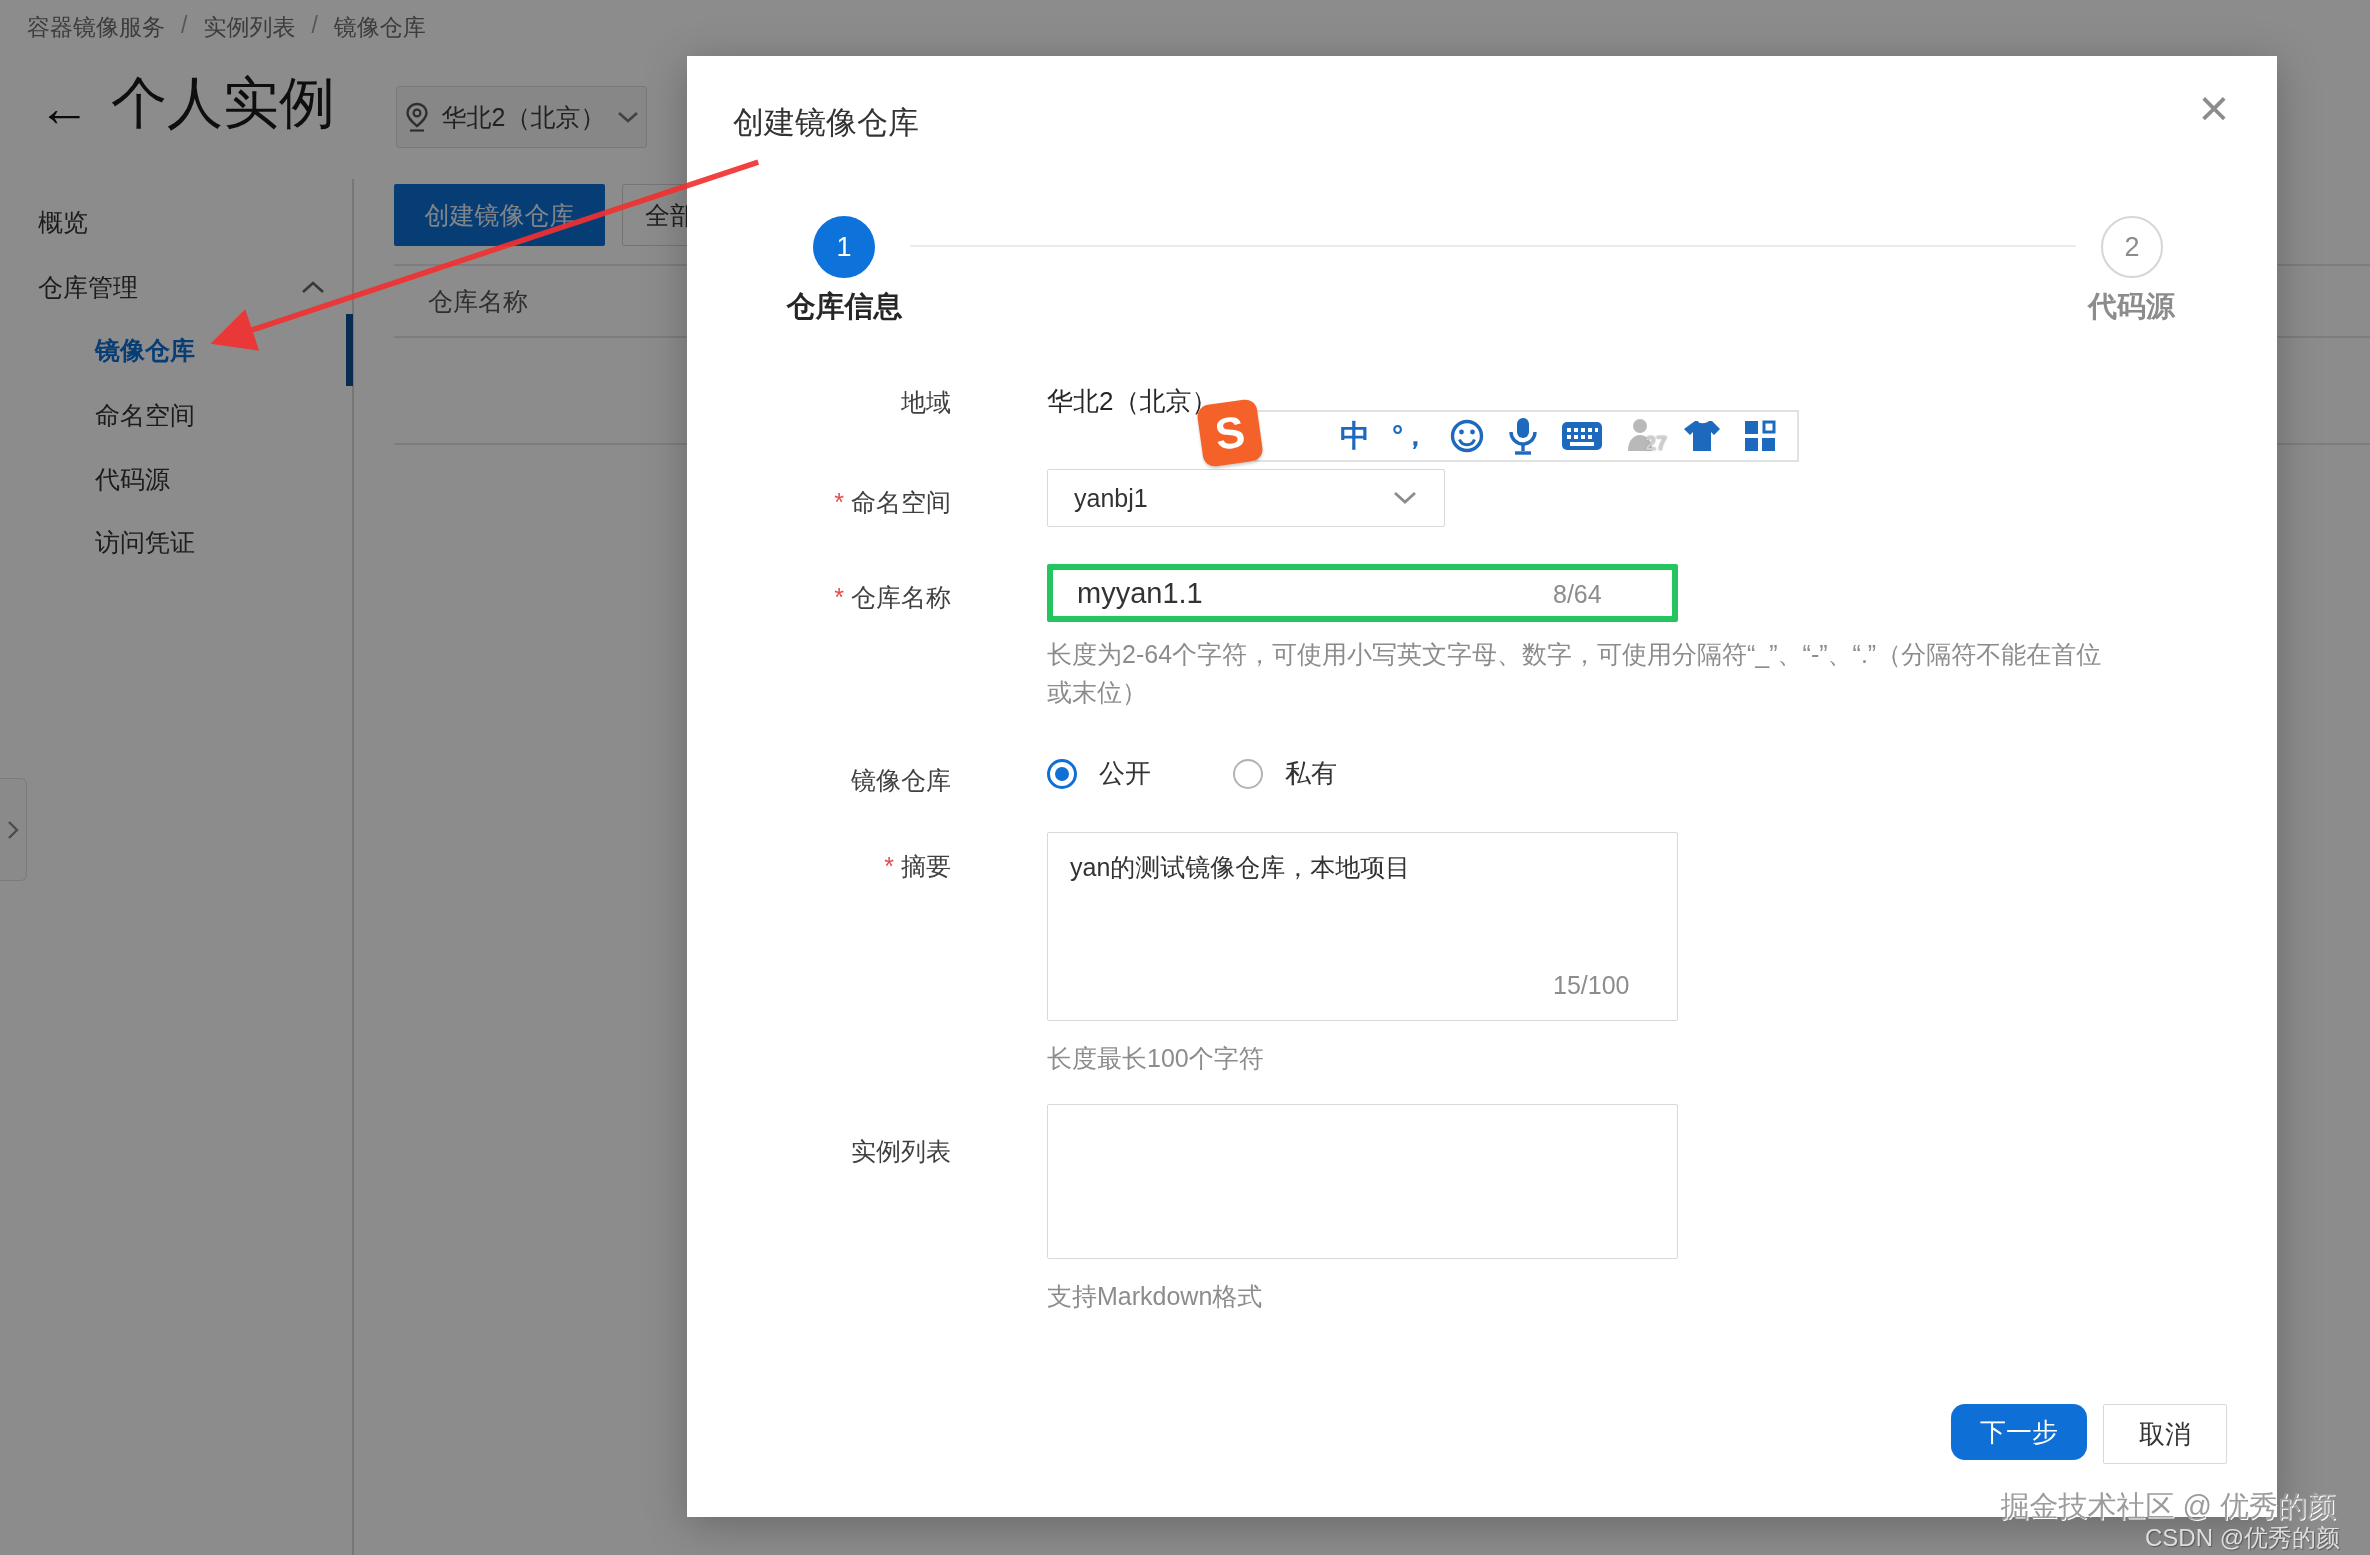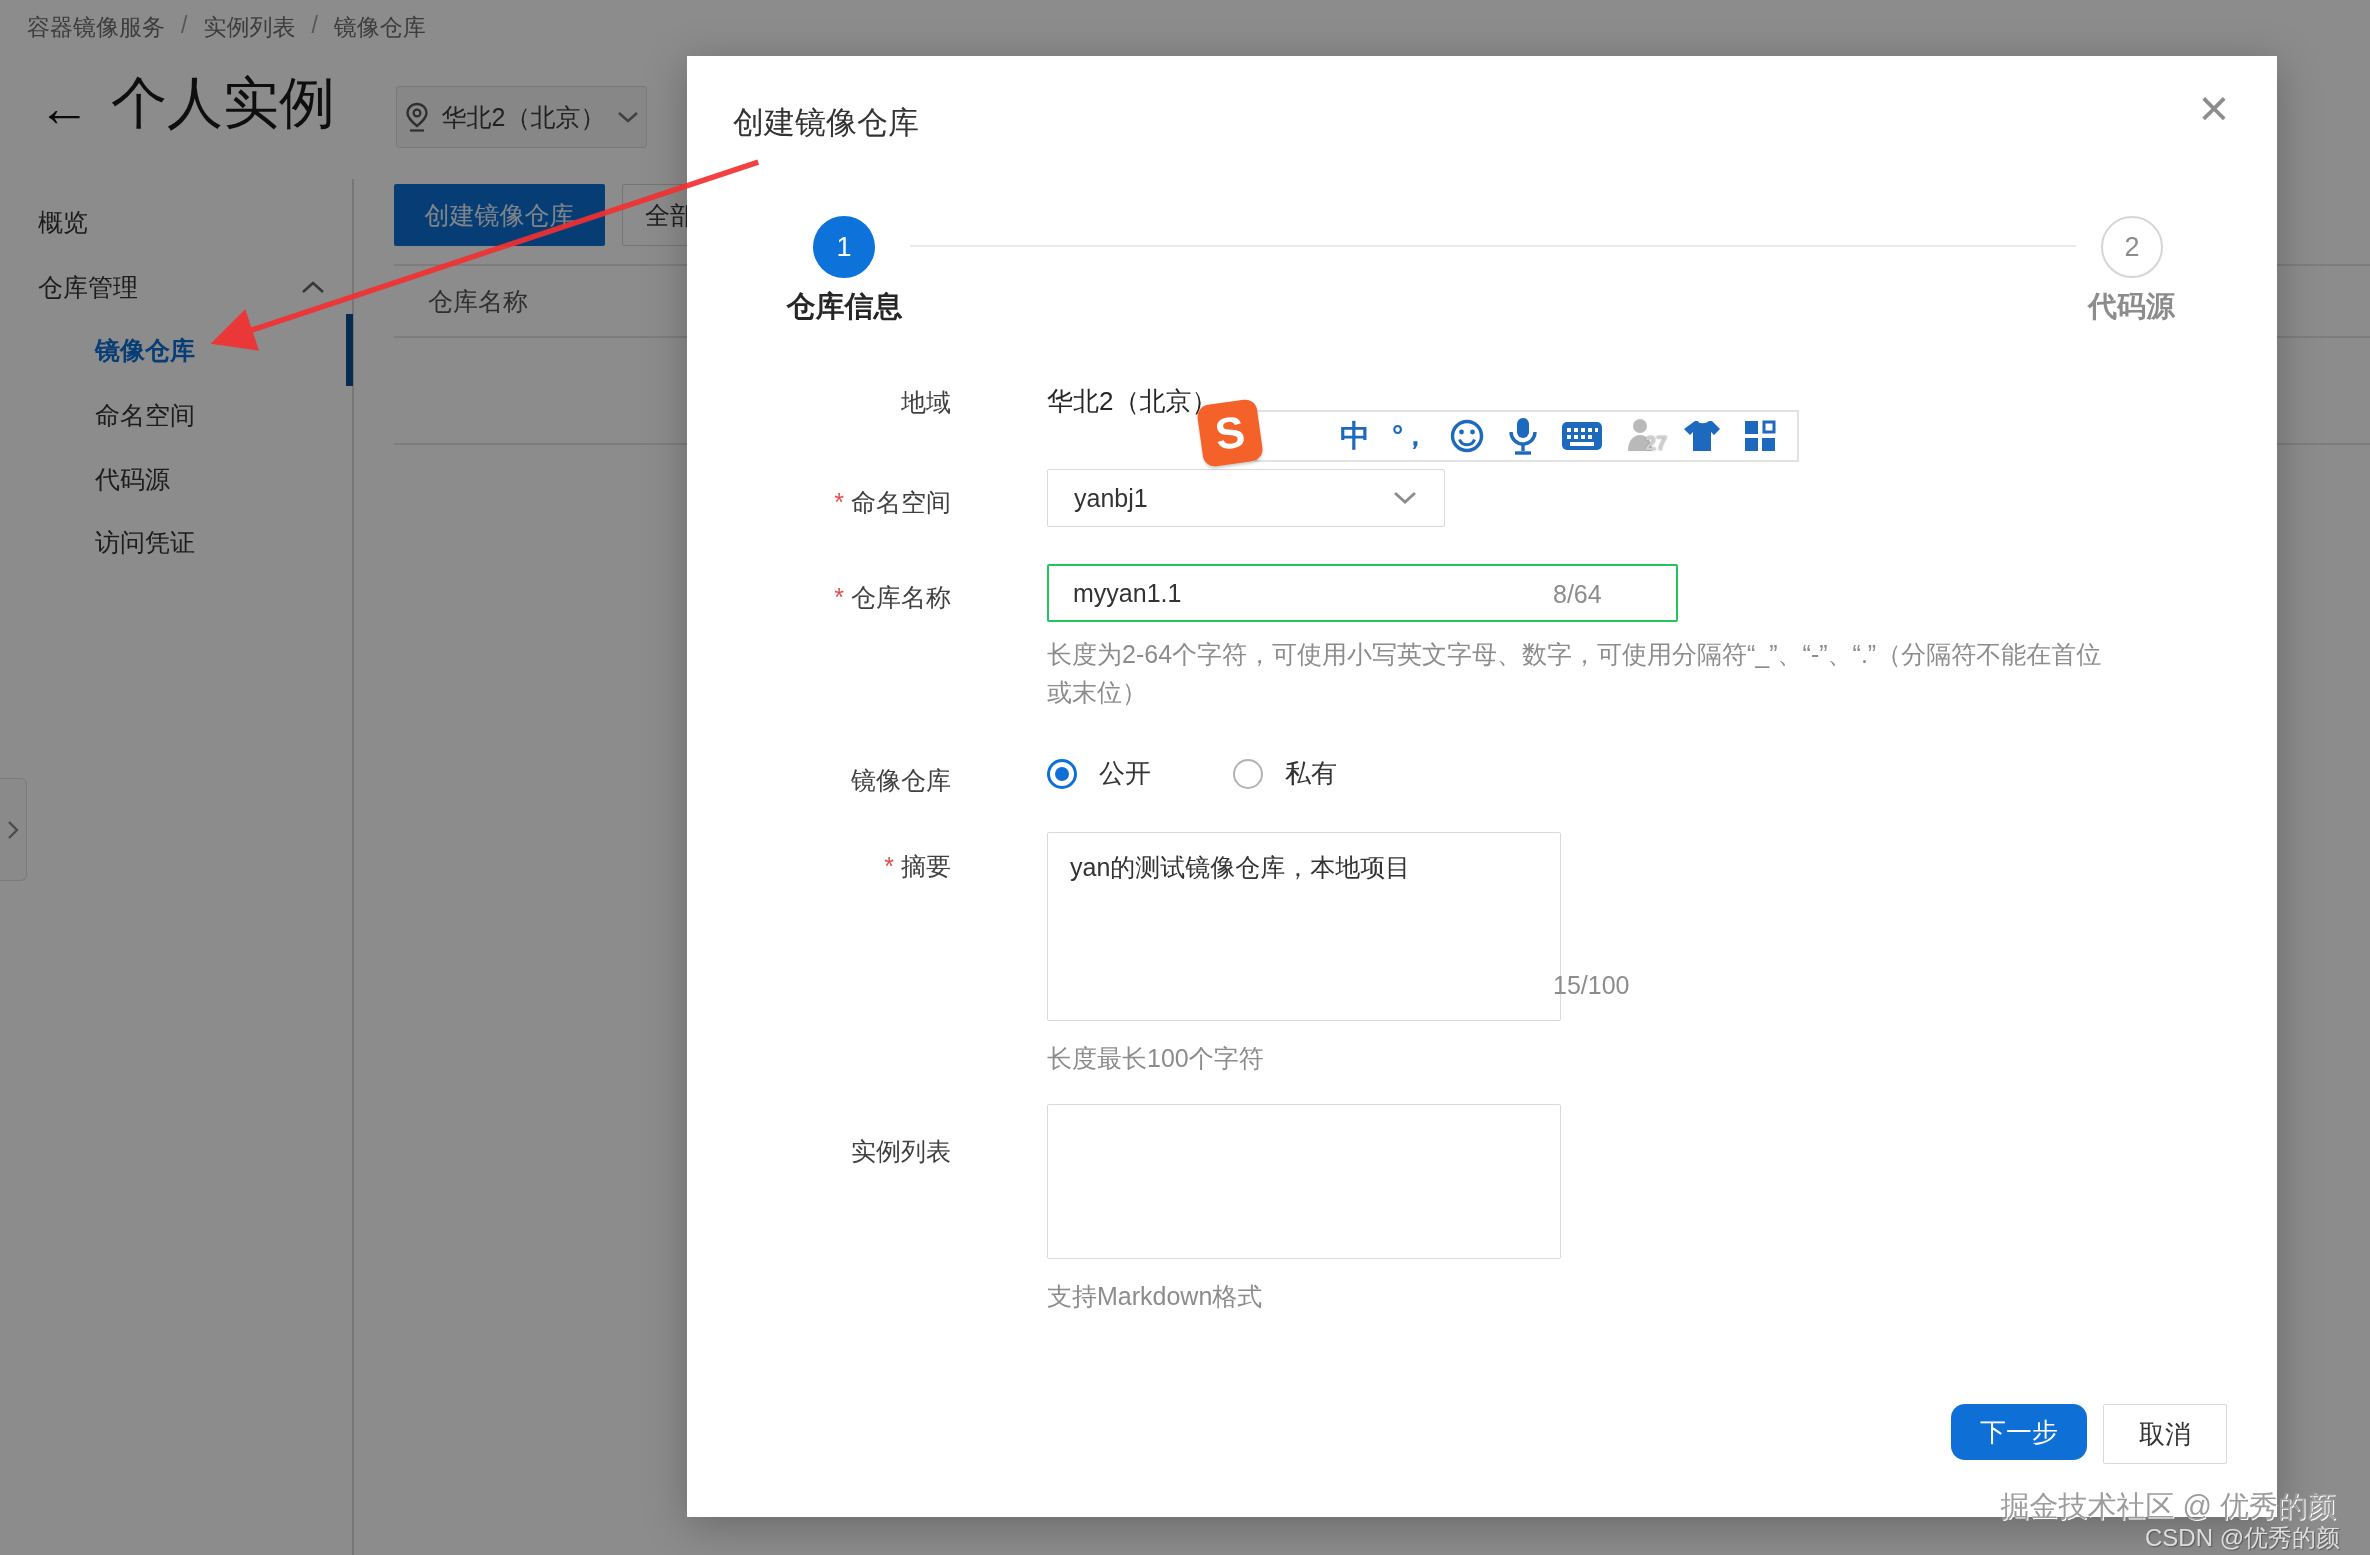--- a/index.html
+++ b/index.html
@@ -43,32 +43,32 @@
   .step-label.s1 { left:48px; color:#262626; }
   .step-label.s2 { left:1335px; color:#8c8c8c; }
 
   .f-label { position:absolute; left:0; width:264px; text-align:right; font-size:25px; color:#404040; }
   .f-label .req { color:#e34d4d; margin-right:7px; font-size:25px; }
   .f-value { position:absolute; font-size:26px; color:#262626; }
 
   .select-box { position:absolute; left:360px; top:413px; width:398px; height:58px; border:1px solid #d9d9d9; border-radius:2px; background:#fff; display:flex; align-items:center; padding:0 26px; font-size:25px; color:#333; cursor:pointer;justify-content:space-between; }
   .select-box .val { flex:1; }
 
-  .text-input { position:absolute; left:360px; top:508px; width:631px; height:58px; border:2px solid #22c55e; border-radius:2px; font-size:25px; color:#333; padding:0 109px 0 24px; font-family:"Liberation Sans","DejaVu Sans",sans-serif; }
+  .text-input { position:absolute; left:360px; top:508px; width:631px; height:58px; border:6px solid #22c55e; border-radius:2px; font-size:29px; color:#333; padding:0 109px 0 24px; font-family:"Liberation Sans","DejaVu Sans",sans-serif; }
   .input-counter { position:absolute; left:866px; top:524px; font-size:25px; color:#8c8c8c; }
 
   .help { position:absolute; font-size:25px; color:#8c8c8c; line-height:38px; }
 
   .radio-row { position:absolute; left:360px; top:700px; display:flex; align-items:center; gap:22px; font-size:26px; color:#333; }
   .radio-outer { width:30px; height:30px; border-radius:50%; border:3px solid #0e6fd6; display:flex; align-items:center; justify-content:center; cursor:pointer; }
   .radio-outer .dot { width:14px; height:14px; border-radius:50%; background:#0e6fd6; }
   .radio-outer.off { border:2px solid #b3b3b3; }
   .radio-gap { width:38px; }
 
-  .ta { position:absolute; left:360px; border:1px solid #d9d9d9; border-radius:2px; width:514px; font-size:25px; color:#333; padding:16px 22px; resize:none; font-family:"Liberation Sans","DejaVu Sans",sans-serif; line-height:1.5; }
+  .ta { position:absolute; left:360px; border:1px solid #d9d9d9; border-radius:2px; width:631px; font-size:25px; color:#333; padding:16px 22px; resize:none; font-family:"Liberation Sans","DejaVu Sans",sans-serif; line-height:1.5; }
   .ta-counter { position:absolute; font-size:25px; color:#8c8c8c; }
 
   .btn-next { position:absolute; left:1264px; top:1348px; width:136px; height:56px; background:#0e6fd6; color:#fff; font-size:26px; border:none; border-radius:14px; cursor:pointer; }
   .btn-cancel { position:absolute; left:1416px; top:1348px; width:124px; height:60px; background:#fff; color:#333; font-size:26px; border:1px solid #d9d9d9; border-radius:2px; cursor:pointer; }
 
   
   .ime-bar { position:absolute; left:567px; top:354px; height:52px; background:#fff; border:2px solid #e2e2e2; display:flex; align-items:center; gap:22px; padding:0 20px 0 16px; z-index:55; }
   .ime-logo { position:absolute; left:513px; top:346px; width:60px; height:62px; background:#f4622a; border-radius:12px; transform:rotate(-8deg); display:flex; align-items:center; justify-content:center; color:#fff; font-size:44px; font-weight:bold; z-index:56; box-shadow:0 2px 3px rgba(0,0,0,0.2); }
   .ime-txt { color:#1d69bd; font-weight:bold; font-size:30px; }
   .ime-punct { color:#1d69bd; font-weight:bold; font-size:28px; letter-spacing:-2px; }

